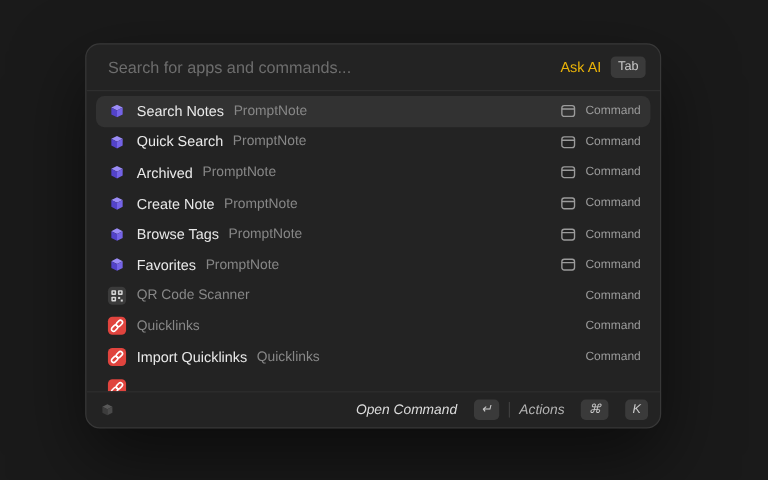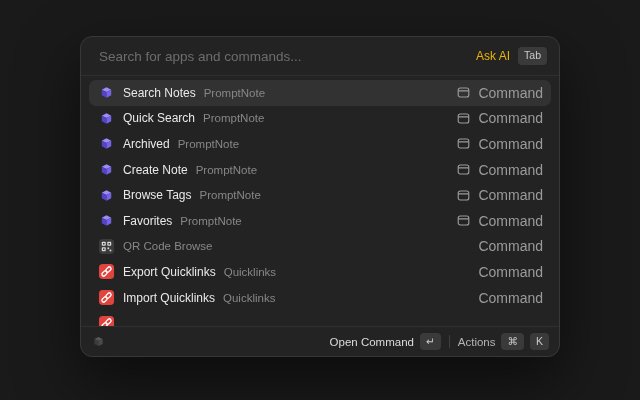--- a/index.html
+++ b/index.html
@@ -4,21 +4,21 @@
 <style>
   html,body{
     margin:0;
     width:640px;height:400px;
     background:#1a1a1a;
     font-family:"Liberation Sans",sans-serif;
     overflow:hidden;
     -webkit-font-smoothing:antialiased;
   }
   .launcher-window{
-    position:absolute;left:80px;top:36px;
+    position:absolute;left:71px;top:36px;
     width:480px;height:321px;
     box-sizing:border-box;
     background:#232323;
     border:1px solid #383838;
     border-radius:12px;
     box-shadow:0 24px 60px rgba(0,0,0,.55);
     display:flex;flex-direction:column;
     overflow:hidden;
   }
   
@@ -49,30 +49,30 @@
     display:flex;align-items:center;
     height:25.6px;padding:0 8px;gap:8px;
     border-radius:7px;cursor:default;
   }
   .row.selected{background:#323232;}
   .row .icon{width:18px;height:18px;flex:0 0 auto;display:flex;align-items:center;justify-content:center;}
   .row .title{color:#e9e9e9;font-size:12px;font-weight:500;white-space:nowrap;text-align:center;}
   .row .subtitle{color:#878787;font-size:11.5px;white-space:nowrap;}
   .row .spacer{flex:1;}
   .row .accessory{display:flex;align-items:center;flex:0 0 auto;}
-  .row .type{color:#9b9b9b;font-size:14px;white-space:nowrap;}
+  .row .type{color:#9b9b9b;font-size:10px;white-space:nowrap;}
   
   .footer{
     flex:0 0 29px;
     display:flex;align-items:center;
     padding:0 10px;gap:8px;
   }
   .footer-left-icon{display:flex;align-items:center;opacity:.45;}
   .grow{flex:1;}
-  .footer-action{display:flex;align-items:center;gap:6px;font-size:11.5px;color:#dcdcdc;}
+  .footer-action{display:flex;align-items:center;gap:14px;font-size:11.5px;color:#dcdcdc;font-style:italic;}
   .footer-action .label-dim{color:#b3b3b3;}
   .vsep{width:1px;height:13px;background:#3e3e3e;}
 </style>
 </head>
 <body>
 
 <div class="launcher-window">
 
   <div class="searchbar">
     <input class="search-input" type="text" placeholder="Search for apps and commands..." style="">
@@ -208,36 +208,35 @@
               <rect x="10" y="10" width="1.8" height="1.8"></rect>
               <rect x="12.3" y="12.3" width="1.8" height="1.8"></rect>
             </g>
             <g fill="#3b3b3b">
               <rect x="5.3" y="5.3" width="1.6" height="1.6"></rect>
               <rect x="11.1" y="5.3" width="1.6" height="1.6"></rect>
               <rect x="5.3" y="11.1" width="1.6" height="1.6"></rect>
             </g>
           </svg>
         </span>
-    <span class="subtitle">QR Code Browse</span>
+    <span class="subtitle">QR Code Scanner</span>
     <span class="spacer"></span>
 
     <span class="type">Command</span>
   </div>
       <div class="row">
     <span class="icon">
           <svg width="17" height="17" viewBox="0 0 18 18">
             <rect x="1" y="1" width="16" height="16" rx="4" fill="#e0443e"></rect>
             <g transform="rotate(-45 9 9)" fill="none" stroke="#ffffff" stroke-width="1.4">
               <rect x="2.9" y="7.1" width="6.3" height="3.8" rx="1.9"></rect>
               <rect x="8.8" y="7.1" width="6.3" height="3.8" rx="1.9"></rect>
             </g>
           </svg>
         </span>
-    <span class="title">Export Quicklinks</span>
     <span class="subtitle">Quicklinks</span>
     <span class="spacer"></span>
 
     <span class="type">Command</span>
   </div>
       <div class="row">
     <span class="icon">
           <svg width="17" height="17" viewBox="0 0 18 18">
             <rect x="1" y="1" width="16" height="16" rx="4" fill="#e0443e"></rect>
             <g transform="rotate(-45 9 9)" fill="none" stroke="#ffffff" stroke-width="1.4">

